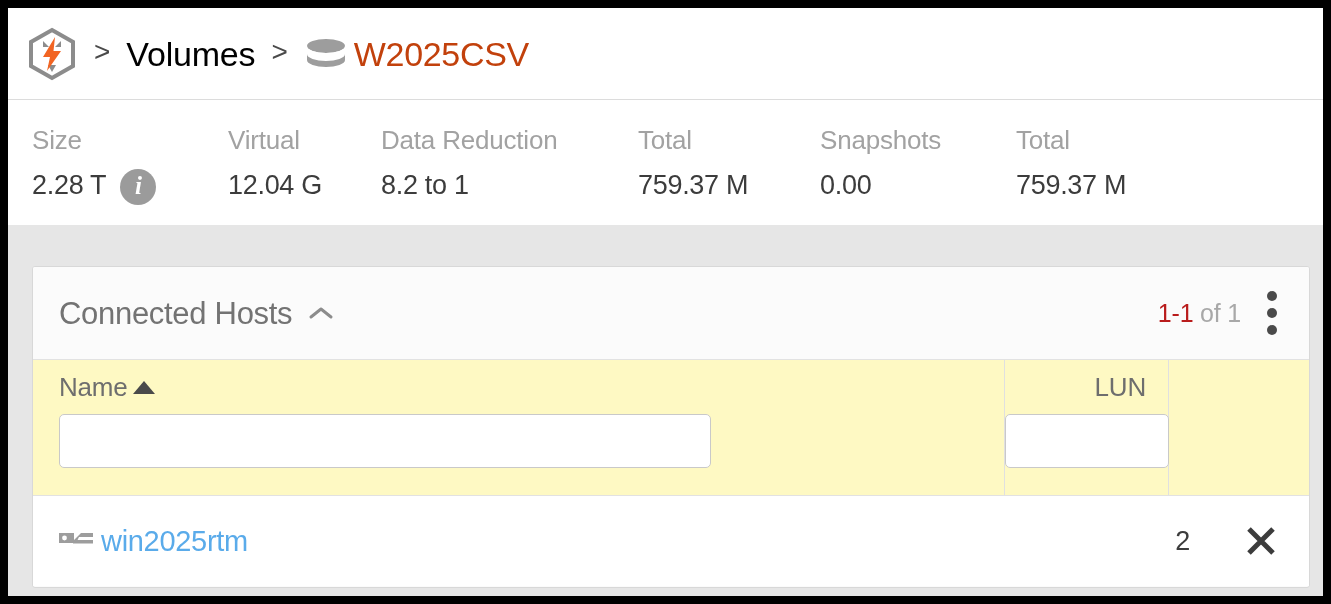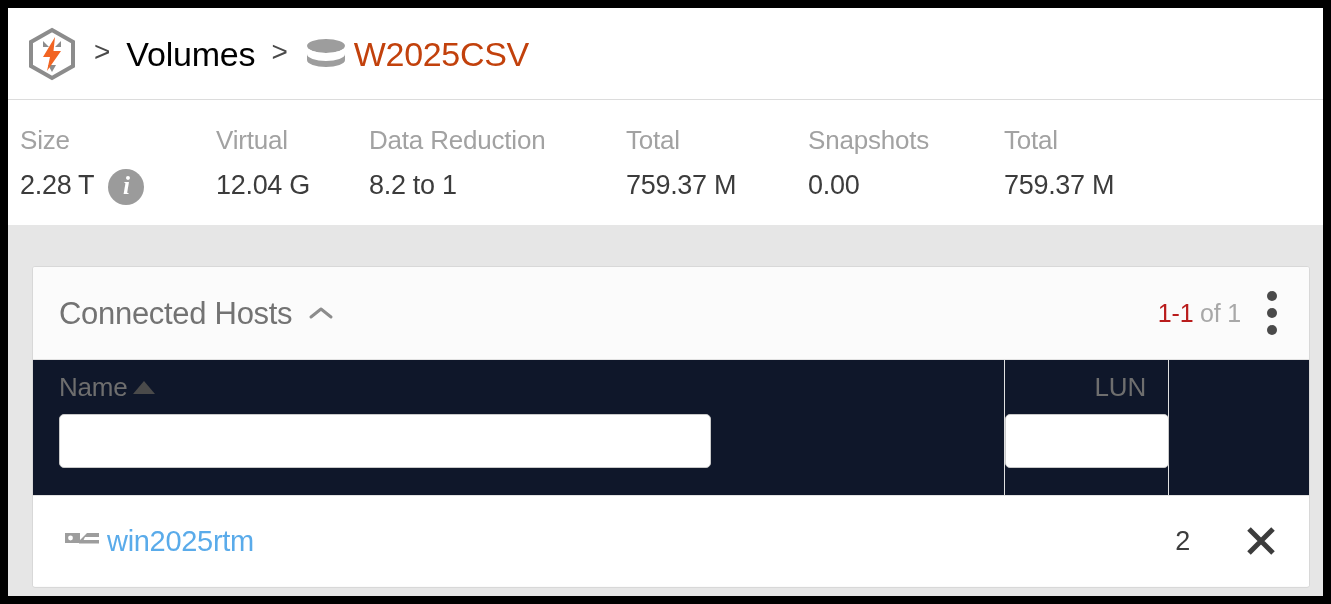--- a/index.html
+++ b/index.html
@@ -77,21 +77,21 @@
   }
 
   
   .stats-strip {
     position: absolute;
     left: 0; top: 92px;
     width: 1315px;
     height: 125px;
     background: #ffffff;
     box-sizing: border-box;
-    padding: 24px 0 0 12px;
+    padding: 24px 0 0 24px;
   }
   .stats-row {
     display: flex;
     align-items: flex-start;
   }
   .stat-block {
     flex: 0 0 auto;
   }
   .stat-label {
     font-size: 26px;
@@ -200,21 +200,21 @@
     width: 10px;
     height: 10px;
     border-radius: 50%;
     background: #4a4a4a;
   }
 
   
   .table-head {
     position: relative;
     height: 137px;
-    background: #0f172a;
+    background: #fef9c3;
     border-top: 1px solid #e2e2e2;
     border-bottom: 1px solid #e2e2e2;
     box-sizing: border-box;
   }
   .th-name {
     position: absolute;
     left: 0; top: 0;
     width: 971px;
     height: 100%;
     box-sizing: border-box;
@@ -271,21 +271,21 @@
   .filter-lun  { width: 164px; display: inline-block; }
 
   
   .table-row {
     position: relative;
     height: 90px;
     background: #ffffff;
   }
   .td-name {
     position: absolute;
-    left: 32px;
+    left: 26px;
     top: 0;
     height: 90px;
     display: flex;
     align-items: center;
     justify-content: center;
   }
   .host-icon {
     width: 34px;
     height: 20px;
     margin-right: 8px;

